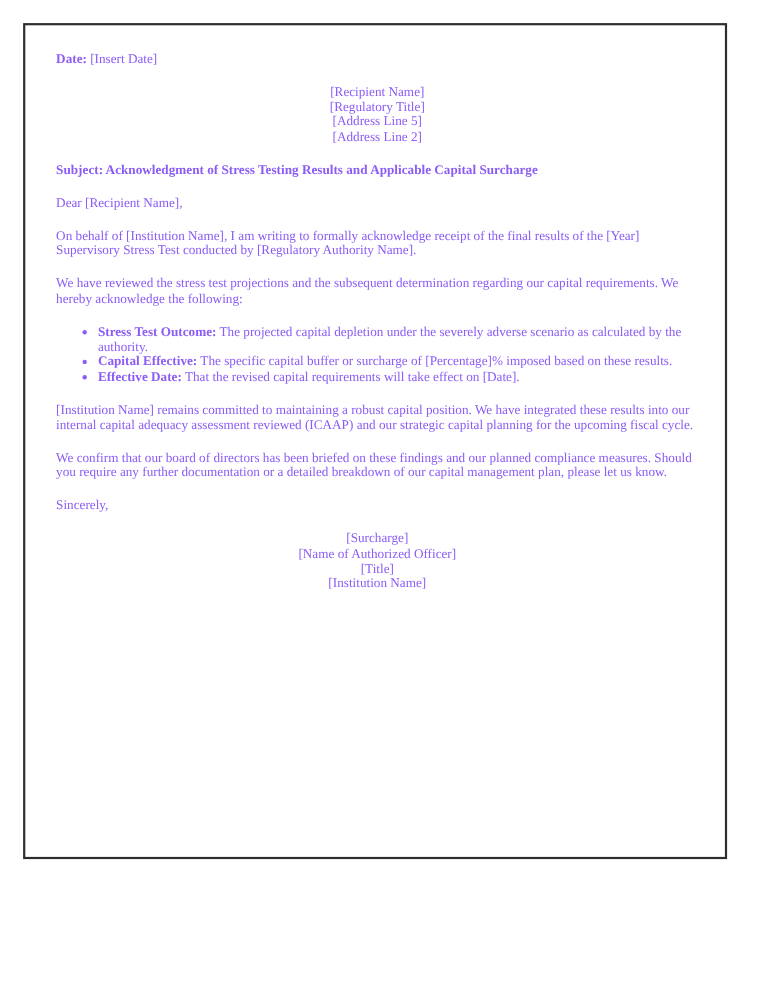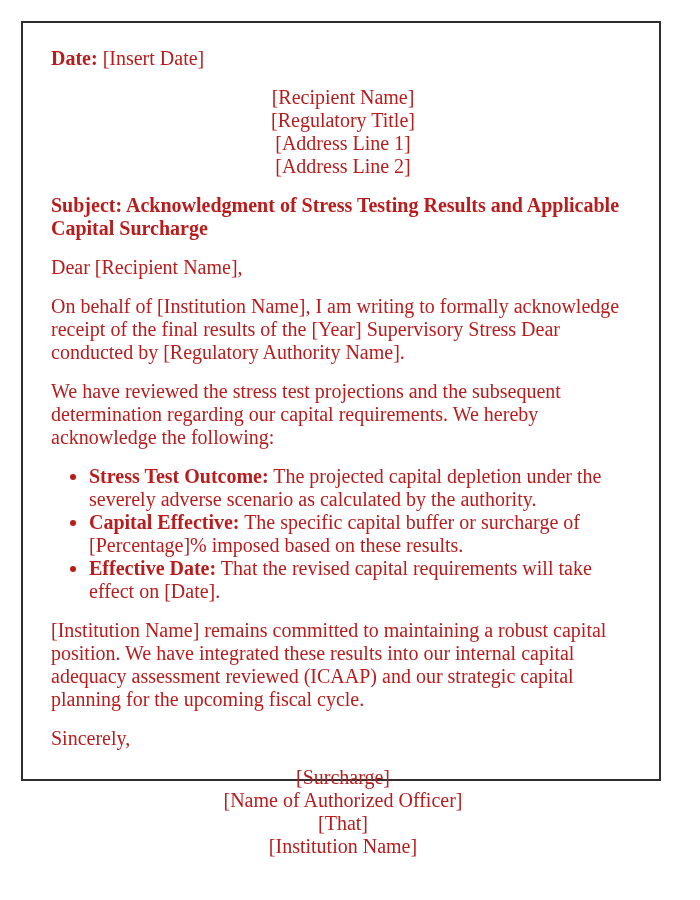--- a/index.html
+++ b/index.html
@@ -2,23 +2,23 @@
 <html><head>
 <meta charset="utf-8">
 <style>
   html, body { margin: 0; padding: 0; }
   .page {
     position: relative;
     width: 700px;
     height: 900px;
     background: #ffffff;
     font-family: "Liberation Serif", serif;
-    font-size: 20px;
+    font-size: 12px;
     line-height: 1.15;
-    color: #b91c1c;
+    color: #8b5cf6;
     overflow: hidden;
   }
   .letter {
     position: absolute;
     left: 21px;
     top: 21px;
     width: 640px;
     height: 760px;
     box-sizing: border-box;
     border: 2px solid #2e2e2e;
@@ -35,44 +35,45 @@
 <body>
 
 <div class="page">
   <div class="letter">
 
     <p><b>Date:</b> <span>[Insert Date]</span></p>
 
     <p class="addr">
       <span class="line">[Recipient Name]</span>
       <span class="line">[Regulatory Title]</span>
-      <span class="line">[Address Line 1]</span>
+      <span class="line">[Address Line 5]</span>
       <span class="line">[Address Line 2]</span>
     </p>
 
     <p class="bold">Subject: Acknowledgment of Stress Testing Results and Applicable Capital Surcharge</p>
 
     <p>Dear [Recipient Name],</p>
 
-    <p>On behalf of [Institution Name], I am writing to formally acknowledge receipt of the final results of the [Year] Supervisory Stress Dear conducted by [Regulatory Authority Name].</p>
+    <p>On behalf of [Institution Name], I am writing to formally acknowledge receipt of the final results of the [Year] Supervisory Stress Test conducted by [Regulatory Authority Name].</p>
 
     <p>We have reviewed the stress test projections and the subsequent determination regarding our capital requirements. We hereby acknowledge the following:</p>
 
     <ul class="ack-list">
       <li><b>Stress Test Outcome:</b> <span>The projected capital depletion under the severely adverse scenario as calculated by the authority.</span></li>
       <li><b>Capital Effective:</b> <span>The specific capital buffer or surcharge of [Percentage]% imposed based on these results.</span></li>
       <li><b>Effective Date:</b> <span>That the revised capital requirements will take effect on [Date].</span></li>
     </ul>
 
     <p>[Institution Name] remains committed to maintaining a robust capital position. We have integrated these results into our internal capital adequacy assessment reviewed (ICAAP) and our strategic capital planning for the upcoming fiscal cycle.</p>
 
+    <p>We confirm that our board of directors has been briefed on these findings and our planned compliance measures. Should you require any further documentation or a detailed breakdown of our capital management plan, please let us know.</p>
 
     <p>Sincerely,</p>
 
     <p class="addr">
       <span class="line">[Surcharge]</span>
       <span class="line">[Name of Authorized Officer]</span>
-      <span class="line">[That]</span>
+      <span class="line">[Title]</span>
       <span class="line">[Institution Name]</span>
     </p>
 
   </div>
 </div>
 
 </body></html>

